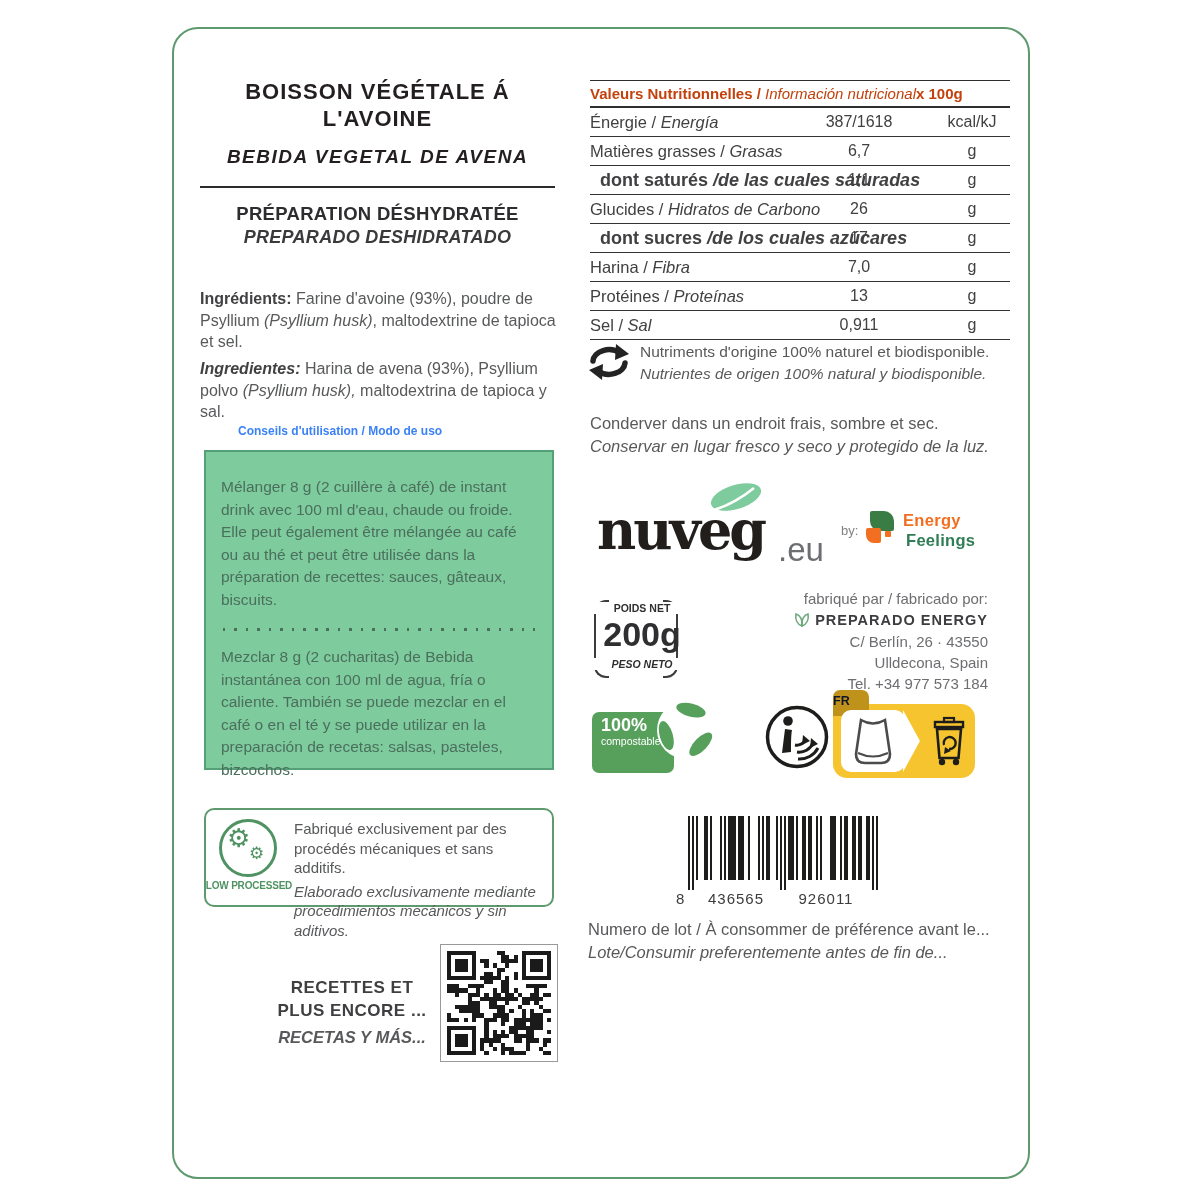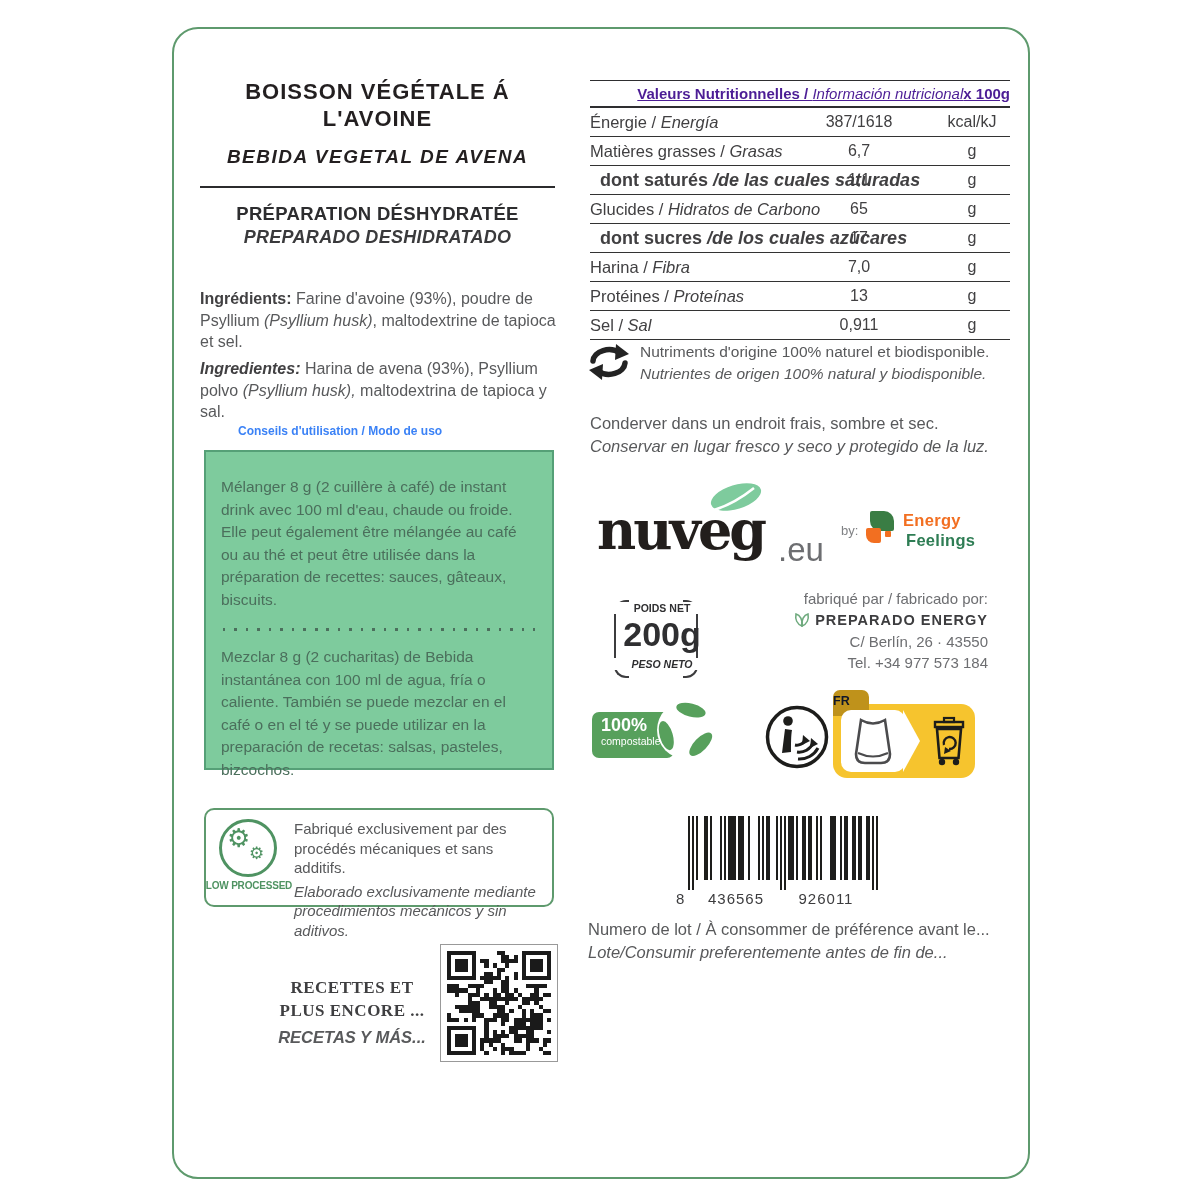--- a/index.html
+++ b/index.html
@@ -28,27 +28,27 @@
   .greenbox{left:204px;top:450px;width:350px;height:320px;background:var(--box-green);border:2px solid #55a077;box-sizing:border-box;padding:24px 15px 0;color:var(--box-text);}
   .greenbox p{margin:0;font-size:15.5px;line-height:22.5px;}
   .dots{height:3px;margin:17px 2px 15px;background:repeating-linear-gradient(to right,var(--box-text) 0 2.5px,transparent 2.5px 11.5px);}
   .lowbox{left:204px;top:808px;width:350px;height:99px;border:2px solid var(--frame-green);border-radius:10px;box-sizing:border-box;}
   .gear-circle{position:absolute;left:13px;top:9px;width:58px;height:58px;border:3.5px solid var(--badge-green);border-radius:50%;box-sizing:border-box;}
   .gear-circle .g1{position:absolute;left:5px;top:1px;font-size:26px;color:var(--badge-green);font-family:"DejaVu Sans",sans-serif;}
   .gear-circle .g2{position:absolute;left:27px;top:21px;font-size:17px;color:var(--badge-green);font-family:"DejaVu Sans",sans-serif;}
   .lp-label{position:absolute;left:-2px;top:70px;width:90px;text-align:center;font-size:10px;font-weight:bold;color:var(--badge-green);letter-spacing:-0.2px;}
   .lp-text{position:absolute;left:88px;top:9px;width:254px;font-size:15px;line-height:19.5px;}
   .lp-text .es{display:block;margin-top:4px;font-style:italic;}
-  .recipes-fr{left:232px;top:976px;width:240px;text-align:center;font-weight:bold;font-size:17px;line-height:23px;color:#3f3f41;letter-spacing:0.5px;font-family:Liberation Serif, serif;}
+  .recipes-fr{left:232px;top:976px;width:240px;text-align:center;font-weight:bold;font-size:17px;line-height:23px;color:#3f3f41;letter-spacing:0.5px;}
   .recipes-es{left:232px;top:1028px;width:240px;text-align:center;font-style:italic;font-weight:bold;font-size:16.5px;color:#58595b;}
   .qrbox{left:440px;top:944px;width:118px;height:118px;border:1px solid #999;background:#fff;box-sizing:border-box;padding:6px;}
 
   
   .table{left:590px;top:80px;width:420px;color:#414042;}
-  .thead{display:flex;justify-content:flex-end;align-items:center;height:25px;border-top:1.5px solid var(--line-dark);border-bottom:2px solid var(--line-dark);font-size:15px;color:#4c1d95;white-space:nowrap;text-decoration:underline;}
+  .thead{display:flex;justify-content:flex-start;align-items:center;height:25px;border-top:1.5px solid var(--line-dark);border-bottom:2px solid var(--line-dark);font-size:15px;color:#c2410c;white-space:nowrap;}
   .trow{display:flex;align-items:center;height:28px;border-bottom:1.5px solid #333;}
   .trow .lab{flex:1;min-width:0;white-space:nowrap;font-size:16.5px;}
   .trow.sub .lab{font-size:18px;padding-left:10px;font-weight:bold;}
   .trow .val{width:150px;text-align:center;font-size:16px;}
   .trow .unit{width:76px;text-align:center;font-size:16px;}
 
   .claims-text{left:640px;top:341px;font-size:15.5px;line-height:22px;white-space:nowrap;}
   .storage{left:590px;top:412px;font-size:16.5px;line-height:23px;white-space:nowrap;}
 
   
@@ -56,33 +56,33 @@
   .brand-tld{left:778px;top:531px;font-size:33px;color:#6d6e71;}
   .brand-by{left:841px;top:523px;font-size:13px;color:#808285;}
   .ef-mark{left:866px;top:511px;width:32px;height:40px;}
   .ef-g{position:absolute;left:4px;top:0;width:24px;height:20px;background:#3a7d44;border-radius:2px 10px 2px 10px;}
   .ef-o{position:absolute;left:0;top:17px;width:15px;height:15px;background:var(--ef-orange);border-radius:2px 2px 2px 8px;}
   .ef-dot{position:absolute;left:19px;top:20px;width:6px;height:6px;background:var(--ef-orange);border-radius:1px;}
   .ef-energy{left:903px;top:511px;font-size:16.5px;font-weight:bold;color:var(--ef-orange);letter-spacing:0.3px;}
   .ef-feelings{left:906px;top:531px;font-size:16.5px;font-weight:bold;color:var(--ef-green);letter-spacing:0.3px;}
 
   
-  .wbadge{left:594px;top:600px;width:84px;height:78px;color:#2f2f31;margin-left:20px;}
+  .wbadge{left:594px;top:600px;width:84px;height:78px;color:#2f2f31;}
   .wb-br{position:absolute;top:0;width:15px;height:78px;border:2.5px solid #3c3c3e;box-sizing:border-box;}
   .wb-l{left:0;border-right:none;border-radius:12px 0 0 12px;}
   .wb-r{right:0;border-left:none;border-radius:0 12px 12px 0;}
   .wb-top{position:absolute;left:0;top:2px;width:96px;text-align:center;font-size:10.5px;font-weight:bold;background:#fff;}
   .wb-val{position:absolute;left:0;top:15px;width:96px;text-align:center;font-size:34px;font-weight:bold;}
   .wb-bot{position:absolute;left:0;top:58px;width:96px;text-align:center;font-size:10.5px;font-weight:bold;font-style:italic;background:#fff;}
 
   .mfr{left:690px;top:588px;width:298px;text-align:right;font-size:15px;line-height:21px;color:#6d6e71;}
   .mfr .name{color:#3d3d3f;font-weight:bold;letter-spacing:1px;font-size:14.5px;}
 
   
-  .compost-pill{left:592px;top:712px;width:82px;height:46px;background:var(--compost-green);border-radius:7px;color:#fff;padding:3px 0 0 9px;box-sizing:border-box;}
+  .compost-pill{left:592px;top:712px;width:82px;height:61px;background:var(--compost-green);border-radius:7px;color:#fff;padding:3px 0 0 9px;box-sizing:border-box;}
   .compost-pill .l1{font-size:18px;font-weight:bold;line-height:21px;}
   .compost-pill .l2{font-size:10.5px;line-height:11px;}
   .compost-emblem{left:656px;top:700px;}
   .triman{left:764px;top:703px;}
   .fritri{left:833px;top:690px;width:142px;height:88px;}
   .fr-tab{position:absolute;left:0;top:0;width:36px;height:26px;background:var(--tri-tab);border-radius:7px 7px 0 0;color:#0f172a;font-weight:bold;font-size:12.5px;text-align:left;line-height:22px;}
   .fr-body{position:absolute;left:0;top:14px;width:142px;height:74px;background:var(--tri-yellow);border-radius:0 14px 14px 14px;}
   .fr-white{position:absolute;left:8px;top:20px;width:64px;height:62px;background:#fff;border-radius:10px;}
   .fr-chev{position:absolute;left:70px;top:20px;width:0;height:0;border-top:31px solid transparent;border-bottom:31px solid transparent;border-left:17px solid #fff;}
   .fr-pouch{position:absolute;left:16px;top:24px;}
@@ -471,21 +471,21 @@
         <span class="val">6,7</span>
         <span class="unit">g</span>
       </div>
     <div class="trow sub">
         <span class="lab"><span>dont saturés </span><span class="es it">/de las cuales saturadas</span></span>
         <span class="val">1,1</span>
         <span class="unit">g</span>
       </div>
     <div class="trow">
         <span class="lab"><span>Glucides / </span><span class="es it">Hidratos de Carbono</span></span>
-        <span class="val">65</span>
+        <span class="val">26</span>
         <span class="unit">g</span>
       </div>
     <div class="trow sub">
         <span class="lab"><span>dont sucres </span><span class="es it">/de los cuales azúcares</span></span>
         <span class="val">17</span>
         <span class="unit">g</span>
       </div>
     <div class="trow">
         <span class="lab"><span>Harina / </span><span class="es it">Fibra</span></span>
         <span class="val">7,0</span>
@@ -545,20 +545,21 @@
   <div class="abs mfr">
     <div>fabriqué par / fabricado por:</div>
     <div>
       <svg style="display:inline-block;vertical-align:-3px" width="18" height="17" viewBox="0 0 18 17">
         <path d="M9,15 C4,13 2,8 3,3 C7,4 10,9 9,15 Z" stroke="#6faa7e" stroke-width="1.6" fill="none"></path>
         <path d="M9,15 C14,13 16,8 15,3 C11,4 8,9 9,15 Z" stroke="#6faa7e" stroke-width="1.6" fill="none"></path>
       </svg>
       <span class="name">PREPARADO ENERGY</span>
     </div>
     <div>C/ Berlín, 26 · 43550</div>
+    <div>Ulldecona, Spain</div>
     <div>Tel. +34 977 573 184</div>
   </div>
 
   <div class="abs compost-pill">
     <div class="l1">100%</div>
     <div class="l2">compostable</div>
   </div>
   <svg class="abs compost-emblem" width="60" height="60" viewBox="0 0 60 60">
     <circle cx="30" cy="30" r="29" fill="#fff"></circle>
     <ellipse cx="30" cy="9.5" rx="15" ry="6.5" fill="#57a05c" transform="rotate(14 30 30)"></ellipse>

